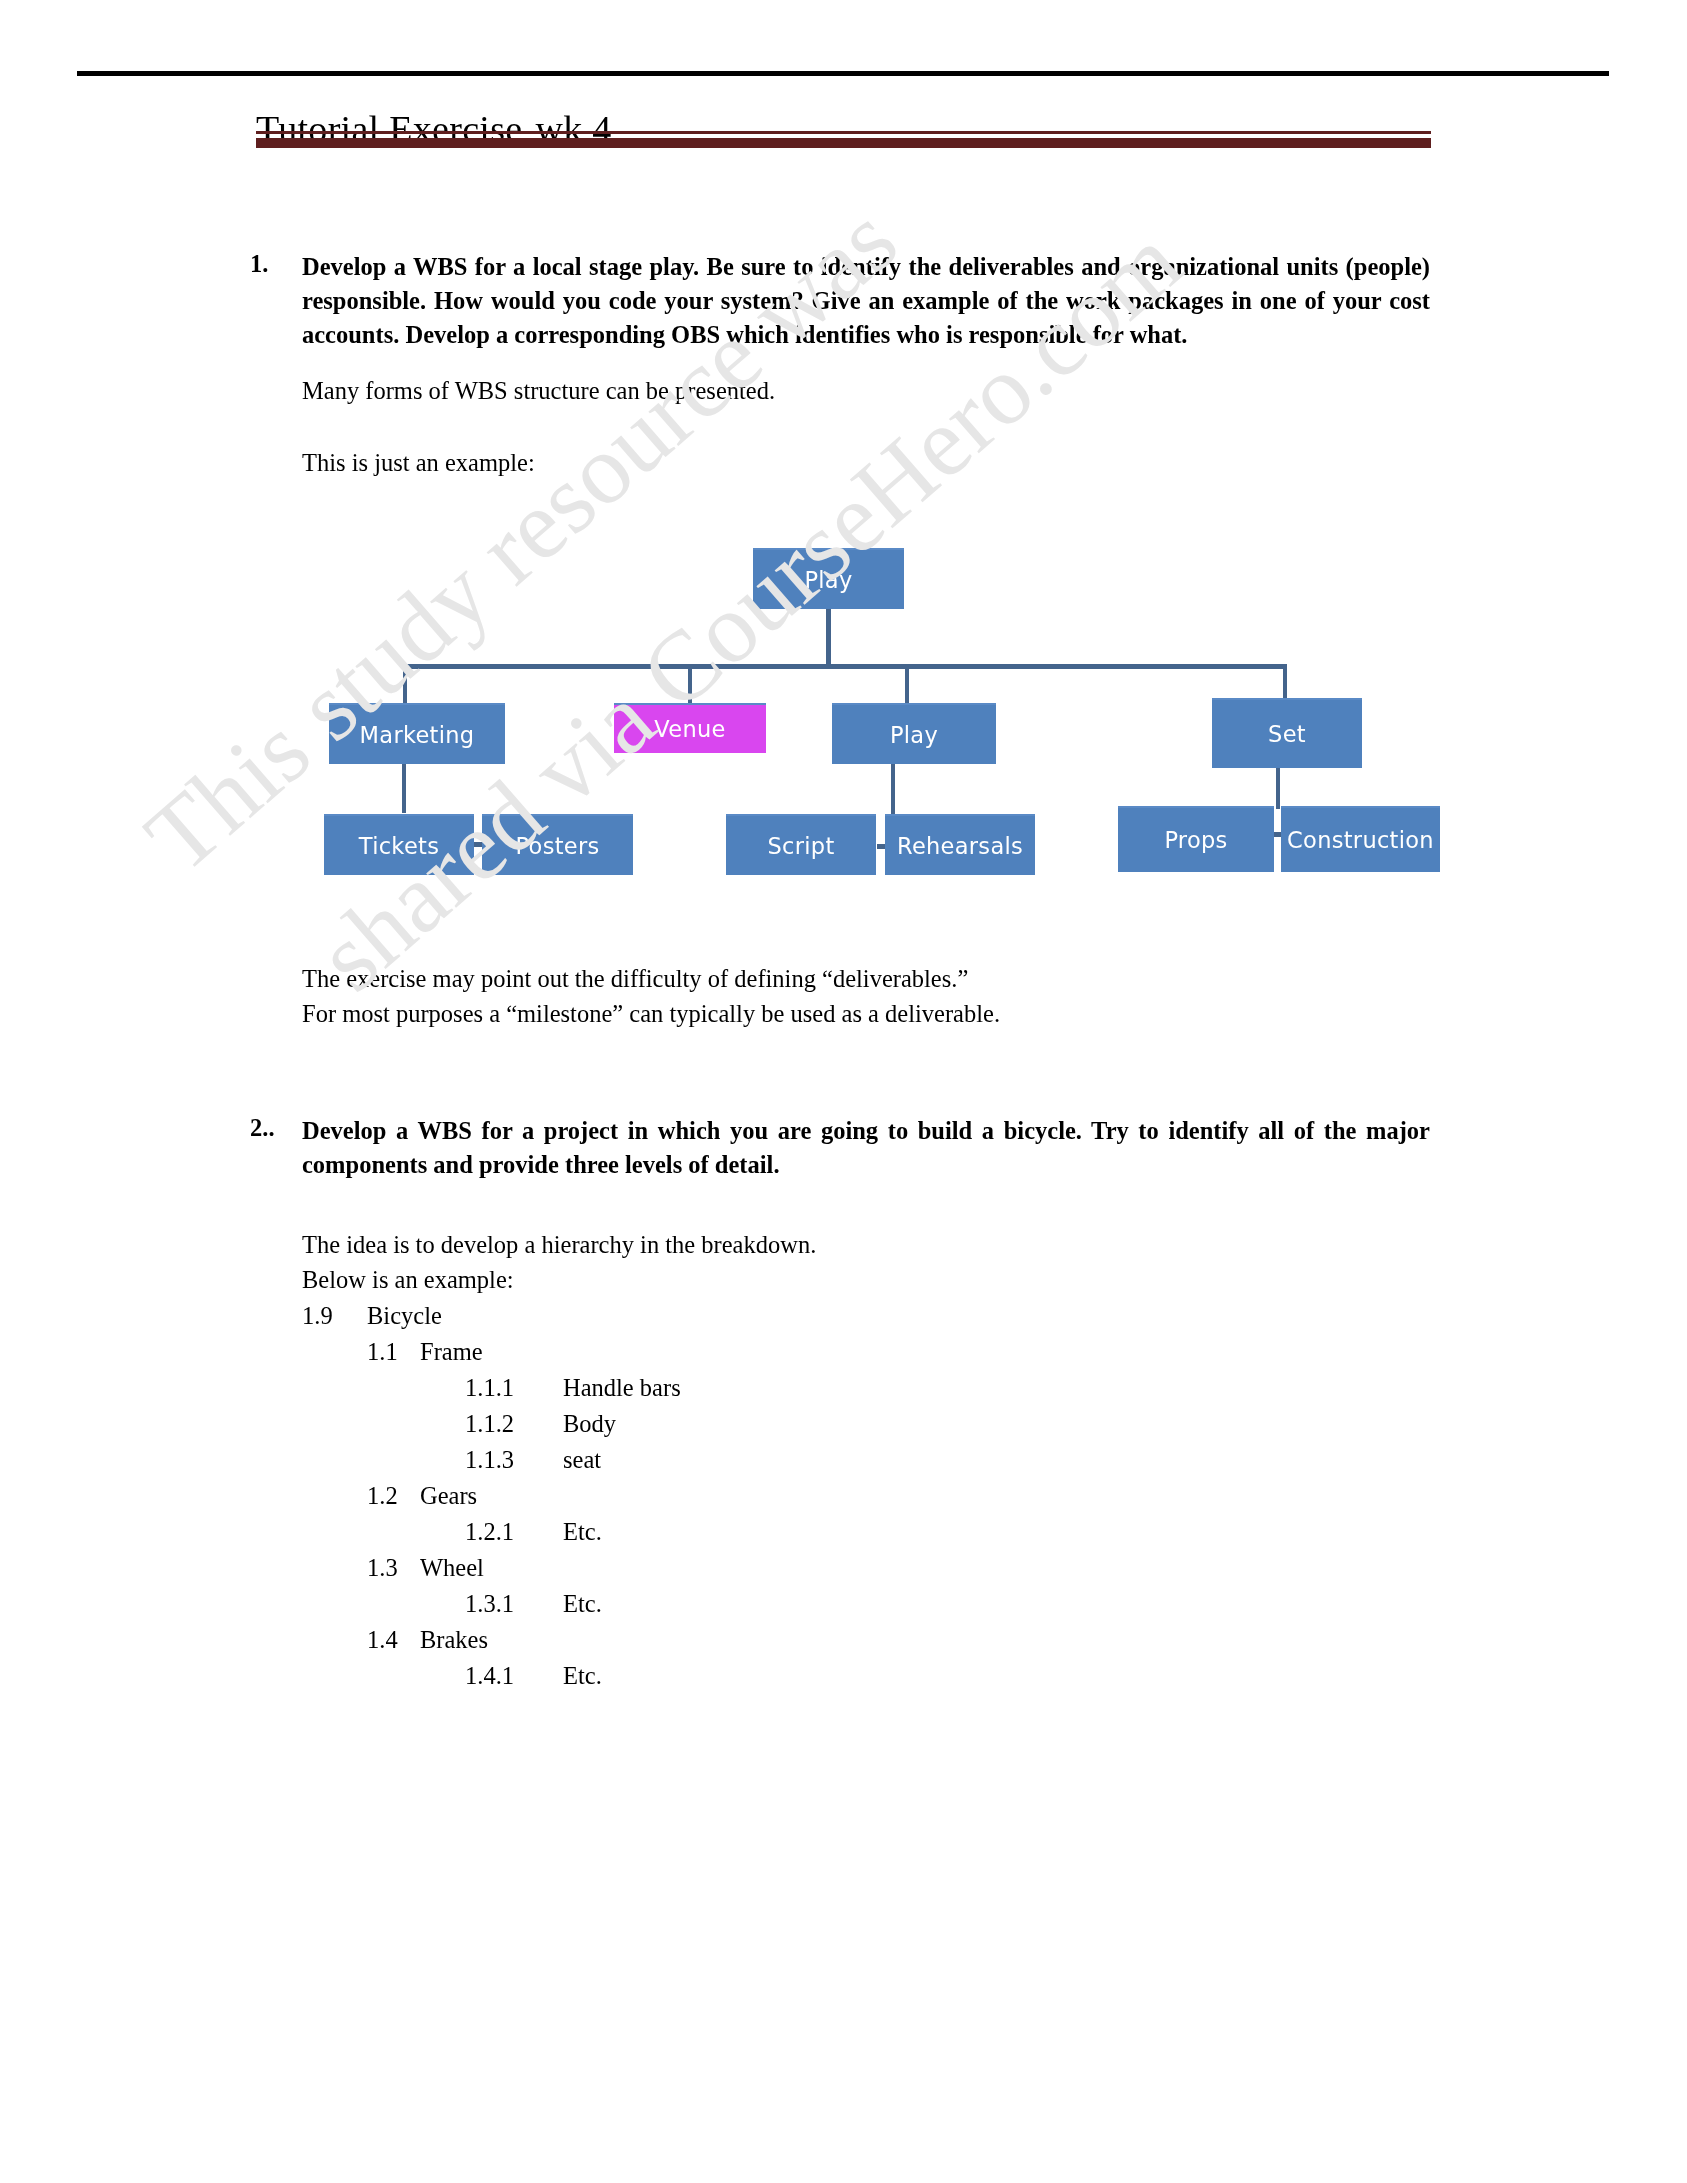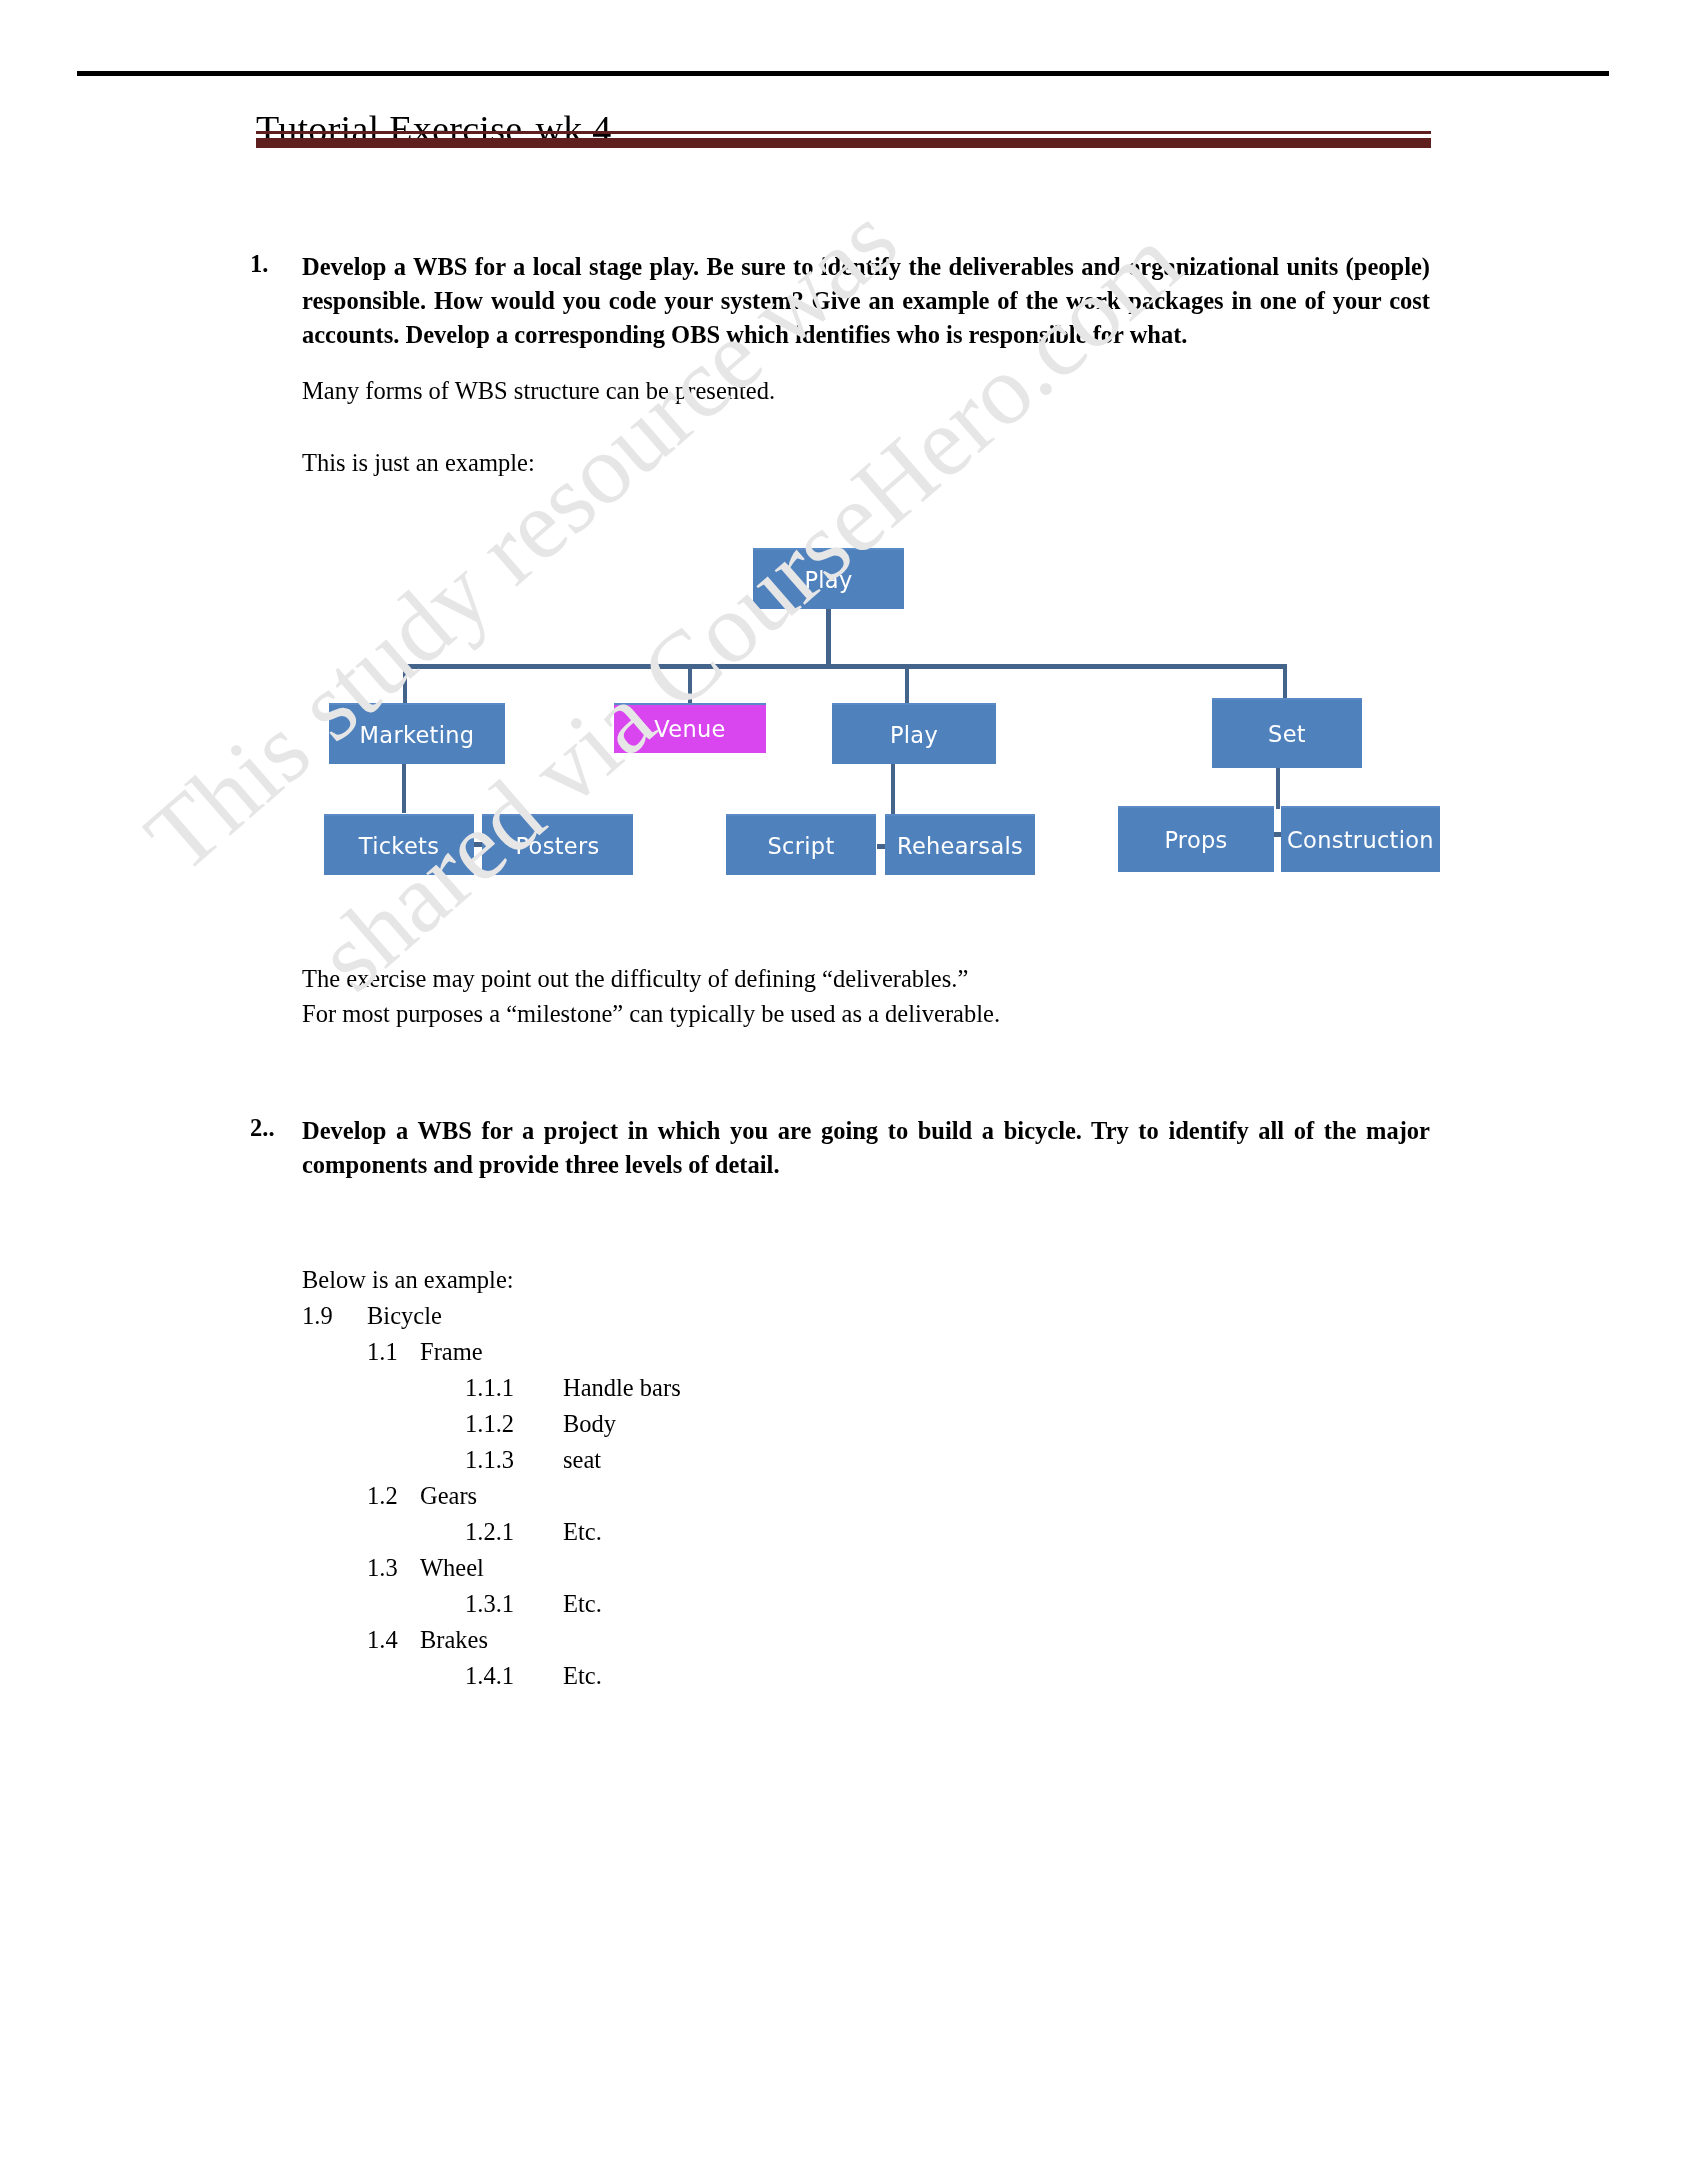--- a/index.html
+++ b/index.html
@@ -204,20 +204,21 @@
     </div>
 
   <div class="para" style="top:961px;">The exercise may point out the difficulty of defining “deliverables.”</div>
   <div class="para" style="top:996px;">For most purposes a “milestone” can typically be used as a deliverable.</div>
 
   <div class="q-block" style="top:1114px;">
     <div class="q-num">2..</div>
     <div class="q-text">Develop a WBS for a project in which you are going to build a bicycle.  Try to identify all of the major components and provide three levels of detail.</div>
   </div>
 
+  <div class="para" style="top:1227px;">The idea is to develop a hierarchy in the breakdown.</div>
   <div class="para" style="top:1262px;">Below is an example:</div>
   <div class="wbs-list" style="top:1298px;" id="bike-list">
       <div class="lv0"><span class="code">1.9</span><span>Bicycle</span></div>
       <div class="lv1"><span class="code">1.1</span><span>Frame</span></div>
       <div class="lv2"><span class="code">1.1.1</span><span>Handle bars</span></div>
       <div class="lv2"><span class="code">1.1.2</span><span>Body</span></div>
       <div class="lv2"><span class="code">1.1.3</span><span>seat</span></div>
       <div class="lv1"><span class="code">1.2</span><span>Gears</span></div>
       <div class="lv2"><span class="code">1.2.1</span><span>Etc.</span></div>
       <div class="lv1"><span class="code">1.3</span><span>Wheel</span></div>

